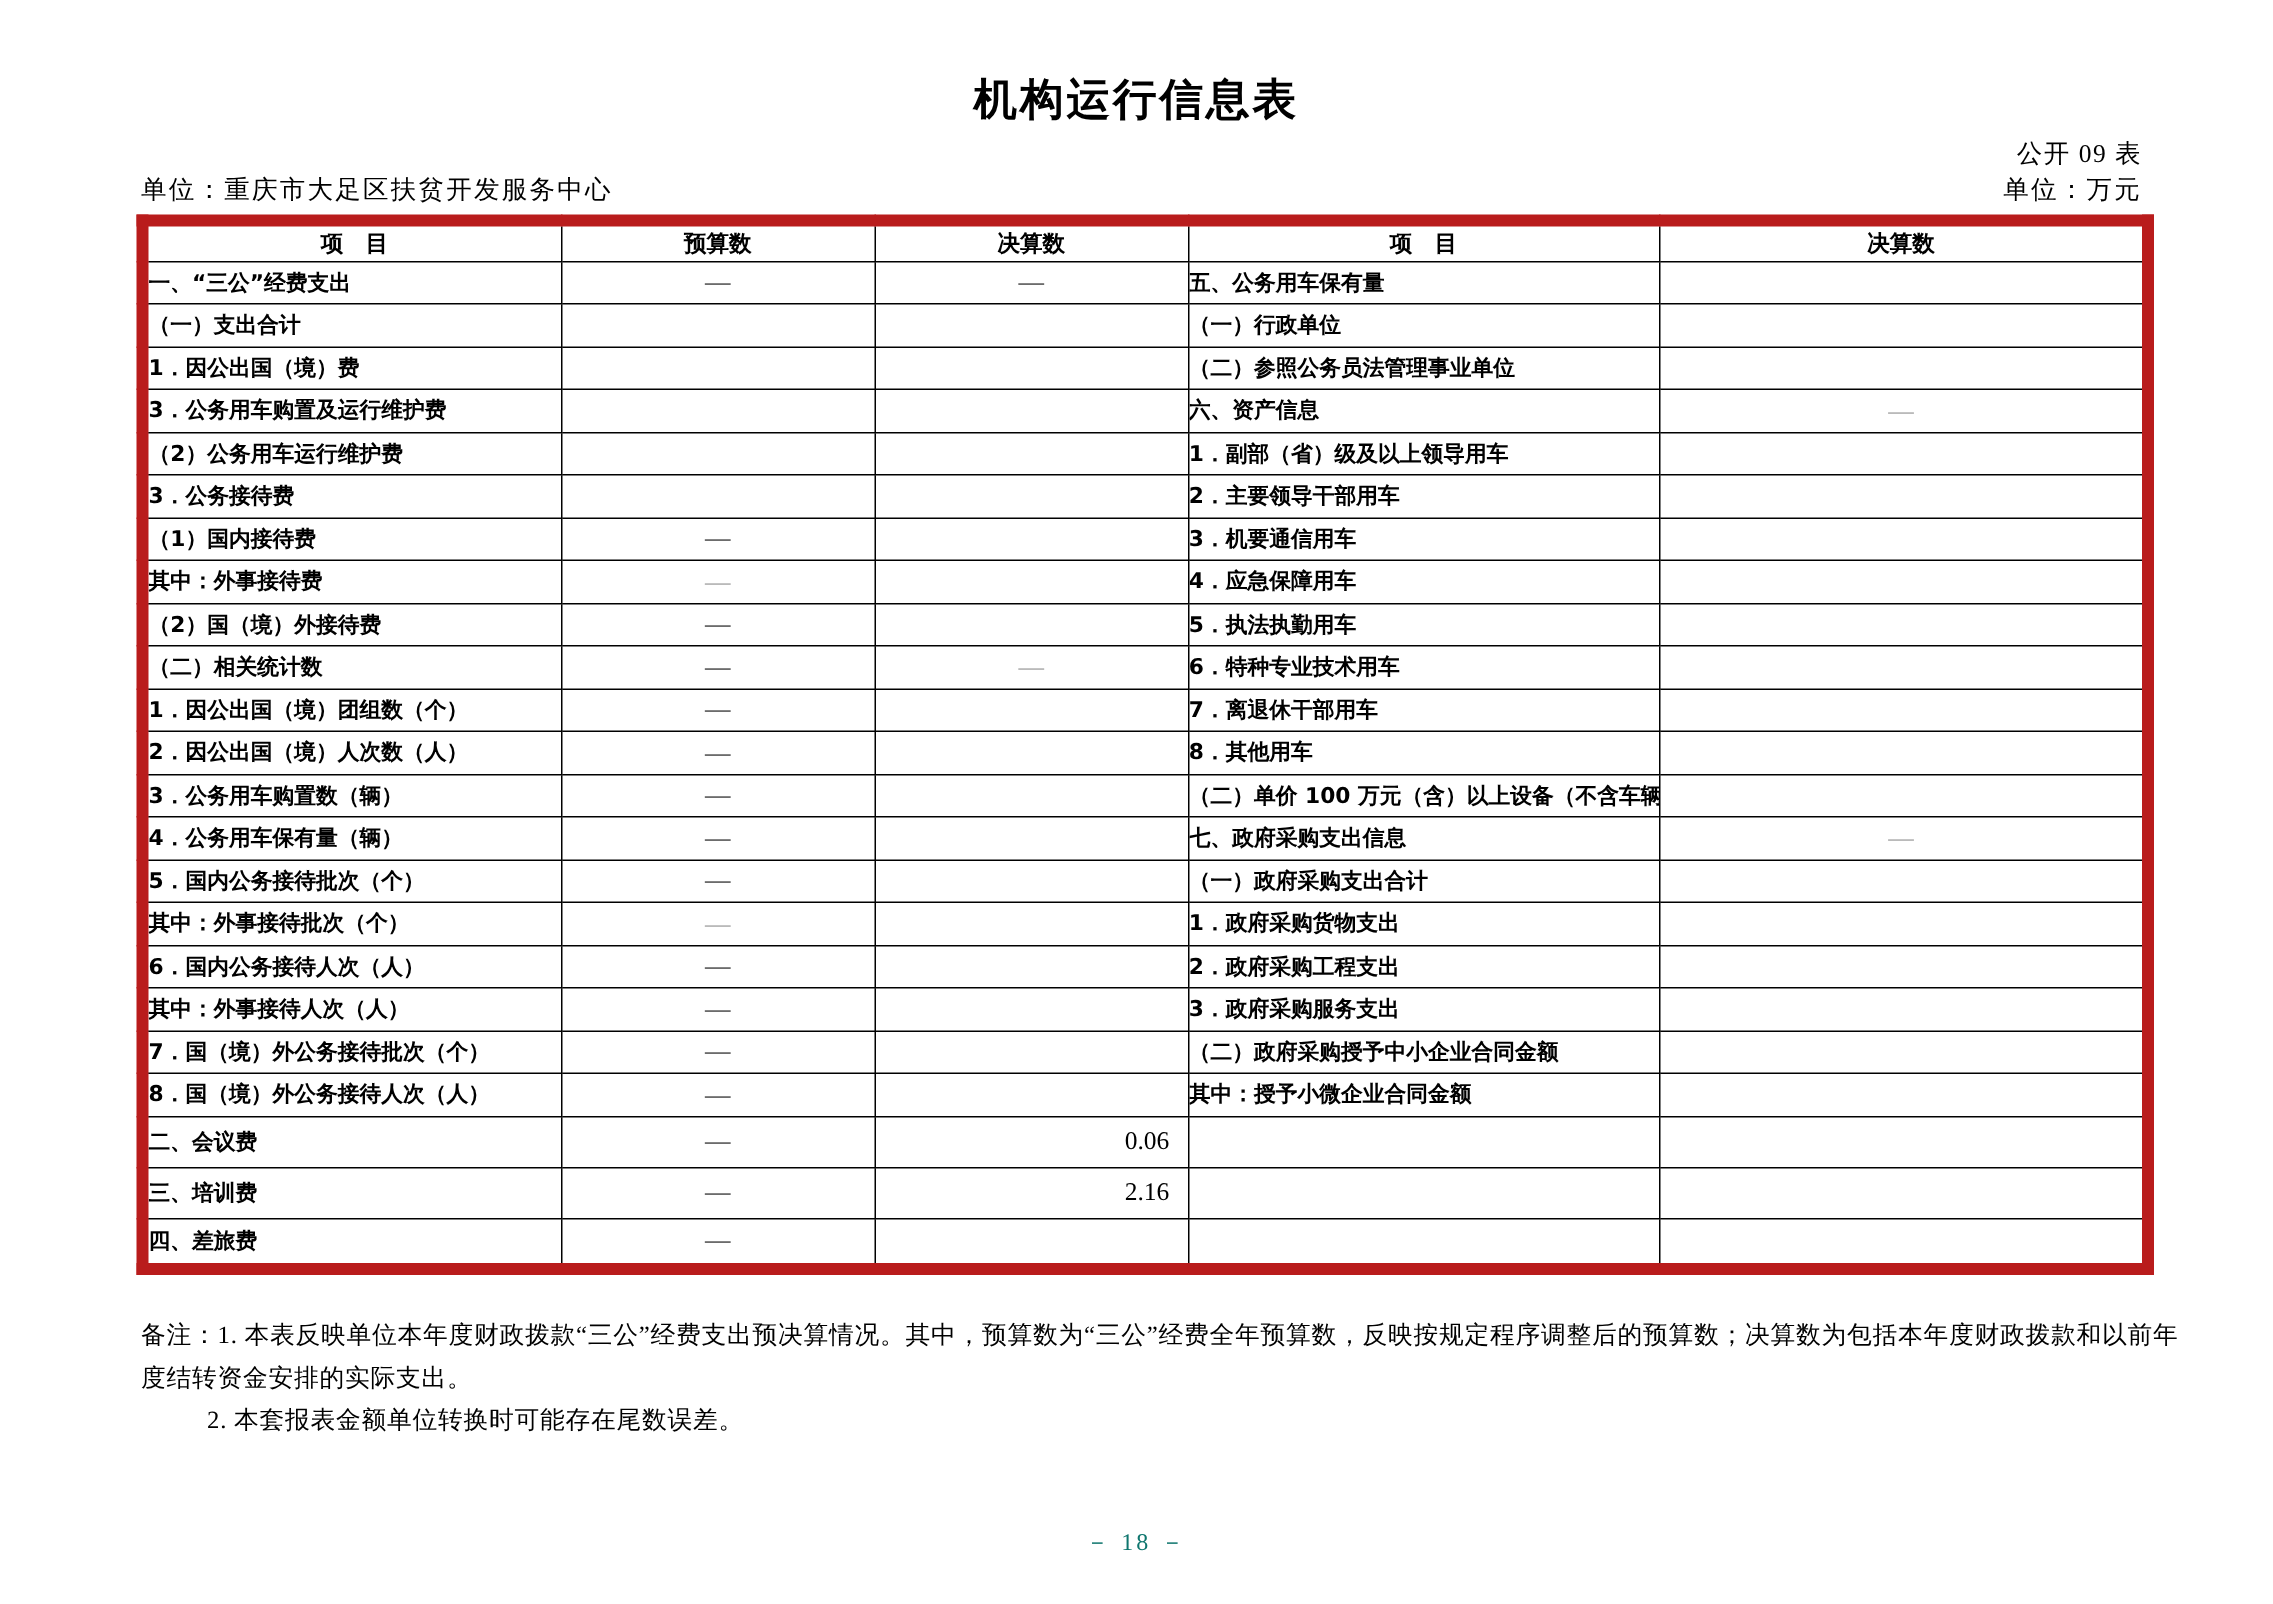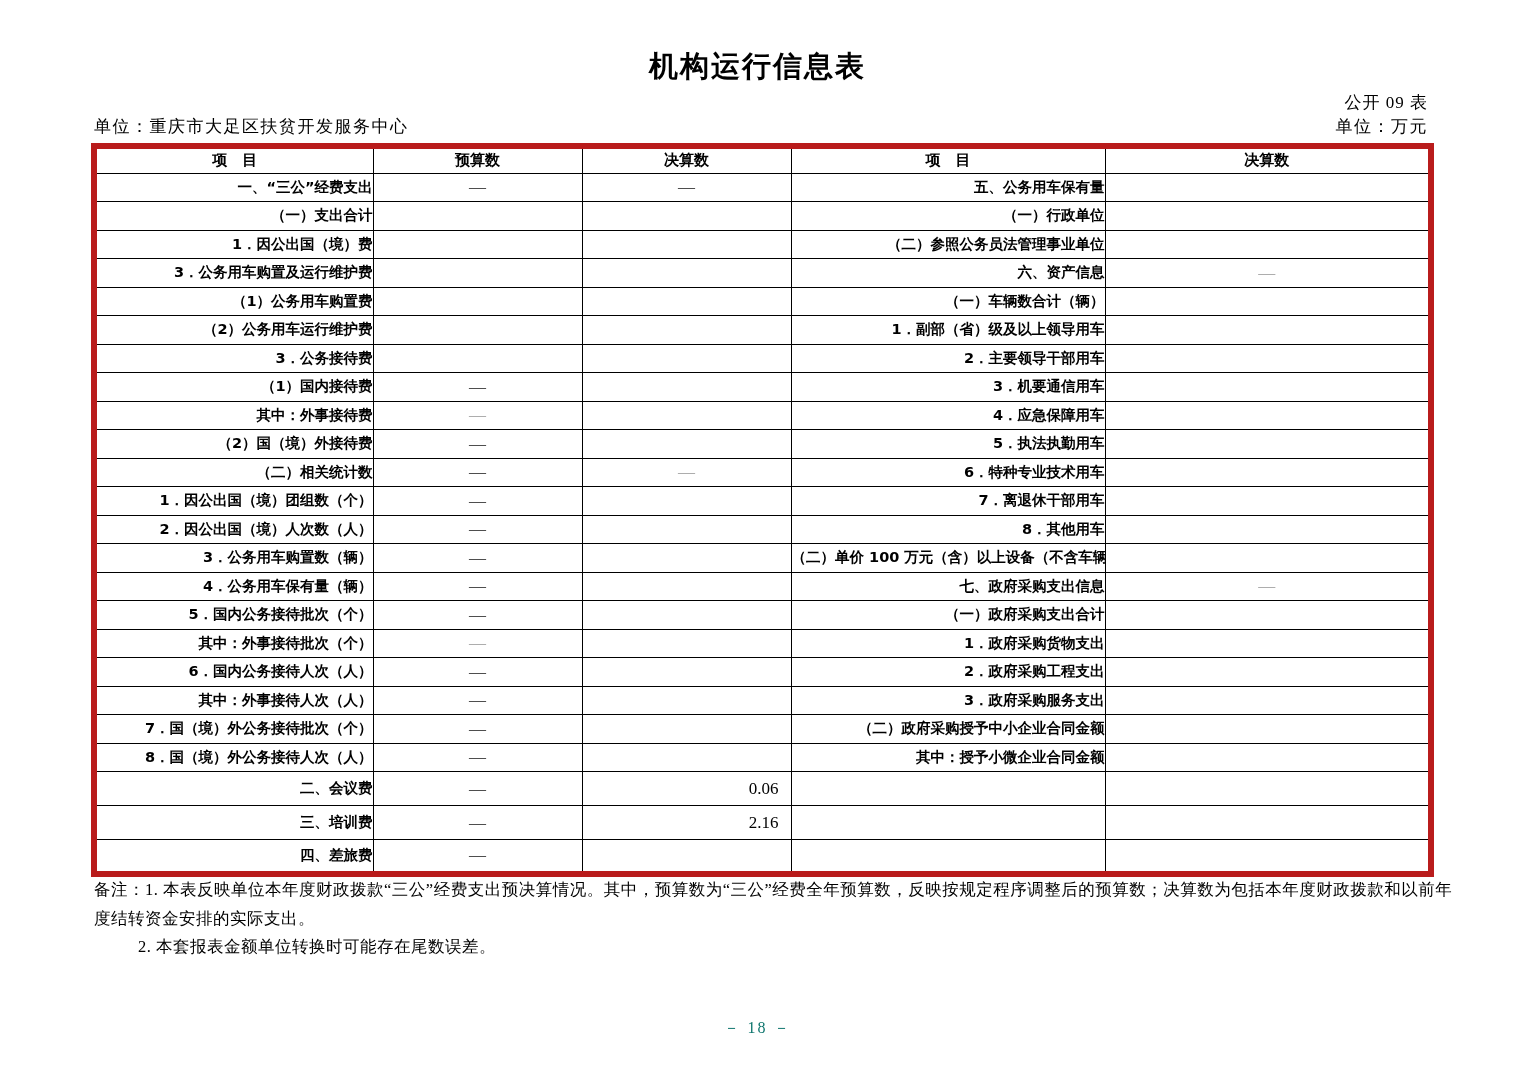--- a/index.html
+++ b/index.html
@@ -23,34 +23,34 @@
   }
   .unit-row{
     position:absolute;top:115px;left:94px;right:87px;
     display:flex;justify-content:space-between;
     font-size:17px;letter-spacing:1.5px;
   }
   table.grid{
     position:absolute;top:143px;left:91px;
     width:1337px;
     border-collapse:collapse;table-layout:fixed;
-    border:6px solid #b91c1c;
+    border:8px solid #b91c1c;
     font-family:"DejaVu Sans","Liberation Sans",sans-serif;
     font-weight:bold;font-size:14.5px;
   }
   .grid th,.grid td{
     border:1px solid #000;
     padding:0;overflow:hidden;white-space:nowrap;
     vertical-align:middle;
   }
   .grid thead tr{height:27px;}
   .grid tbody tr{height:28.5px;}
   .grid tbody tr.tall{height:34px;}
   .grid th{text-align:center;font-size:15px;font-weight:bold;}
-  td.label{text-align:right;}
+  td.label{text-align:left;}
   .i0{padding-left:4px;}
   .i1{padding-left:21px;}
   .i2{padding-left:35px;}
   .i3{padding-left:50px;}
   .i4{padding-left:81px;}
   td.val{
     font-family:"Liberation Serif","DejaVu Serif",serif;
     font-weight:normal;font-size:17px;
   }
   td.dash{text-align:center;color:#2e2e2e;}
@@ -120,27 +120,20 @@
           <td class="val num"></td>
         </tr>
         <tr>
           <td class="label i2">3．公务用车购置及运行维护费</td>
           <td class="val num"></td>
           <td class="val num"></td>
           <td class="label i0">六、资产信息</td>
           <td class="val dash" style="color: rgb(160, 160, 160);">—</td>
         </tr>
         <tr>
-          <td class="label i3">（1）公务用车购置费</td>
-          <td class="val num"></td>
-          <td class="val num"></td>
-          <td class="label i1">（一）车辆数合计（辆）</td>
-          <td class="val num"></td>
-        </tr>
-        <tr>
           <td class="label i3">（2）公务用车运行维护费</td>
           <td class="val num"></td>
           <td class="val num"></td>
           <td class="label i2">1．副部（省）级及以上领导用车</td>
           <td class="val num"></td>
         </tr>
         <tr>
           <td class="label i2">3．公务接待费</td>
           <td class="val num"></td>
           <td class="val num"></td>

